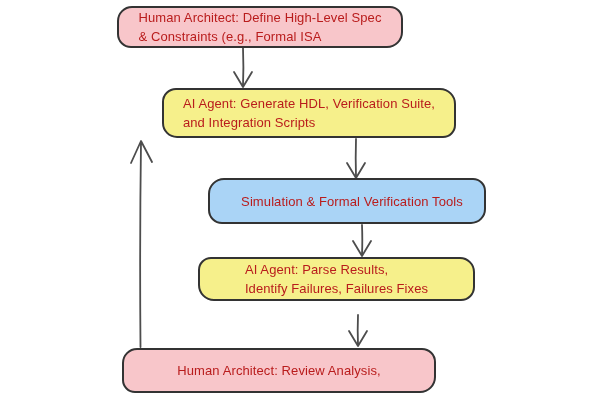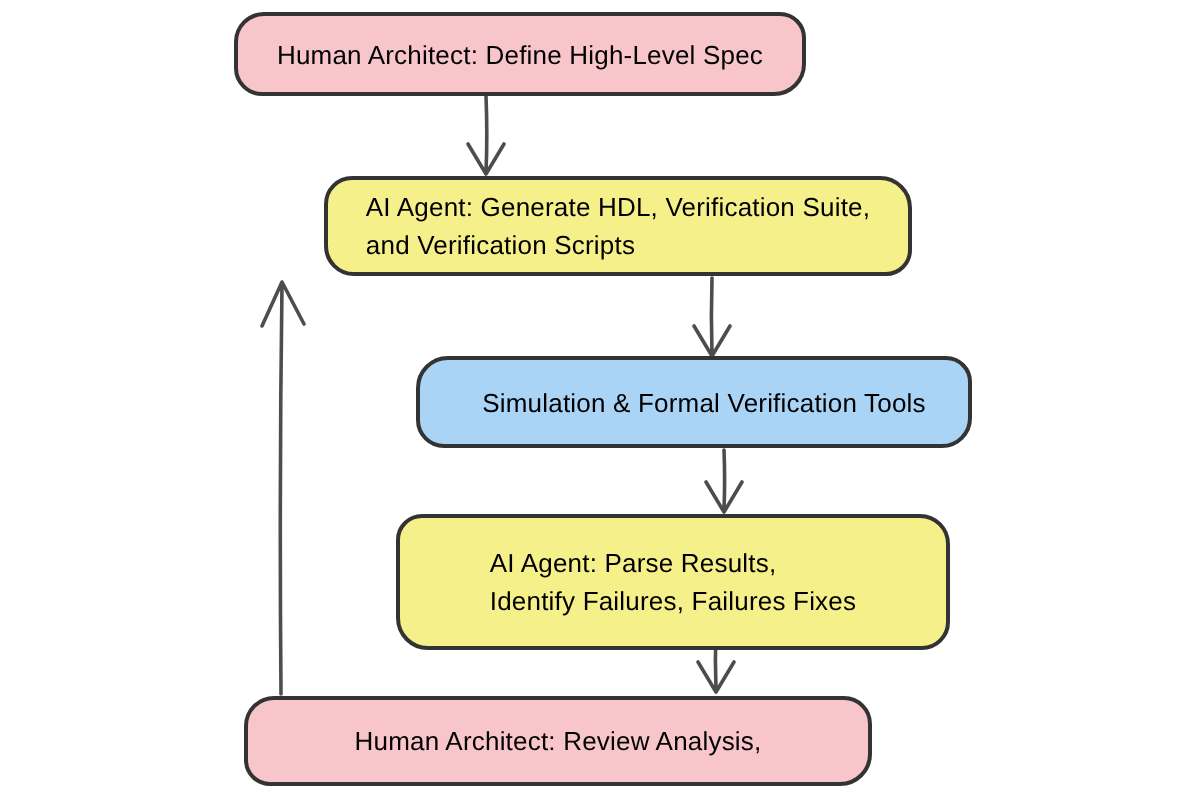--- a/index.html
+++ b/index.html
@@ -30,60 +30,61 @@
     stroke-linecap: round;
     stroke-linejoin: round;
   }
   .node {
     position: absolute;
     display: flex;
     align-items: center;
     justify-content: center;
     border: 2px solid #333333;
     box-sizing: border-box;
-    color: #000000;
+    color: #b91c1c;
     font-size: 13px;
     line-height: 19px;
     letter-spacing: 0.1px;
   }
   .node .label {
     text-align: left;
     white-space: nowrap;
   }
   .node.center .label { text-align: center; margin-left: 10px; }
   
   .n0 { left: 117px; top:   6px; width: 286px; height: 42px; border-radius: 15px 13px 16px 14px; }
   .n1 { left: 118px; top:  88px; width: 294px; height: 50px; border-radius: 14px 16px 13px 15px; margin-left: 44px; }
   .n2 { left: 208px; top: 178px; width: 278px; height: 46px; border-radius: 16px 13px 15px 14px; }
-  .n3 { left: 198px; top: 257px; width: 277px; height: 68px; border-radius: 13px 15px 14px 16px; }
+  .n3 { left: 198px; top: 257px; width: 277px; height: 44px; border-radius: 13px 15px 14px 16px; }
   .n4 { left: 122px; top: 348px; width: 314px; height: 45px; border-radius: 15px 14px 16px 13px; align-items: center; }
 </style>
 </head>
 <body>
 
 <div class="canvas">
 
   <svg class="arrow-layer" viewBox="0 0 600 400" xmlns="http://www.w3.org/2000/svg">
     <path d="M243,48 Q243.8,68 243,86 M234,72 L243,87 L252,72" style="stroke: rgb(77, 77, 77);"></path>
     <path d="M356,139 Q355.4,158 356,177 M347,163 L356,178 L365,163" style="stroke: rgb(77, 77, 77);"></path>
     <path d="M362,225 Q362.6,240 362,255 M353,241 L362,256 L371,241" style="stroke: rgb(77, 77, 77);"></path>
     <path d="M358,315 Q357.4,330 358,345 M349,331 L358,346 L367,331" style="stroke: rgb(77, 77, 77);"></path>
     <path d="M140.5,347 Q139.6,244 141,142 M131,163 L141,141 L152,162" style="stroke: rgb(77, 77, 77);"></path>
   </svg>
 
   <div class="node n0" style="background-color: rgb(248, 198, 202);">
     <div class="label">
       <div>Human Architect: Define High-Level Spec</div>
+      <div>&amp; Constraints (e.g., Formal ISA</div>
     </div>
   </div>
 
   <div class="node n1" style="background-color: rgb(246, 240, 139);">
     <div class="label">
       <div>AI Agent: Generate HDL, Verification Suite,</div>
-      <div>and Verification Scripts</div>
+      <div>and Integration Scripts</div>
     </div>
   </div>
 
   <div class="node n2 center" style="background-color: rgb(170, 212, 246);">
     <div class="label">
       <div>Simulation &amp; Formal Verification Tools</div>
     </div>
   </div>
 
   <div class="node n3" style="background-color: rgb(246, 240, 139);">

